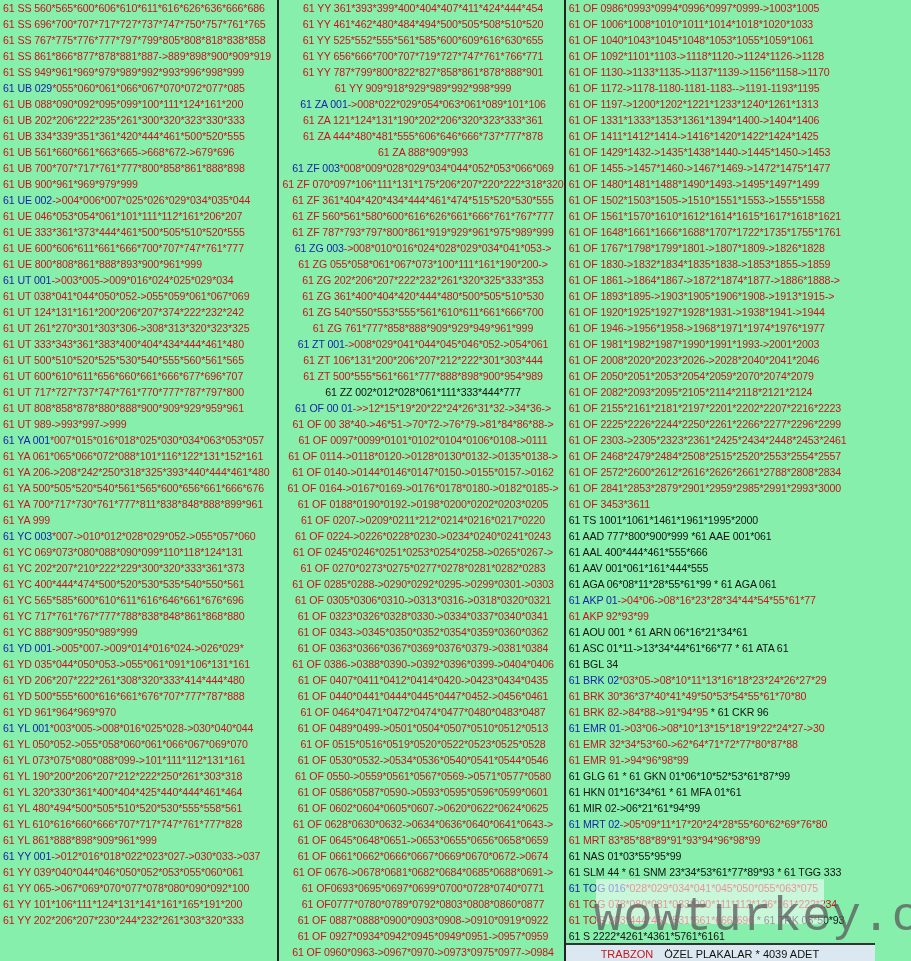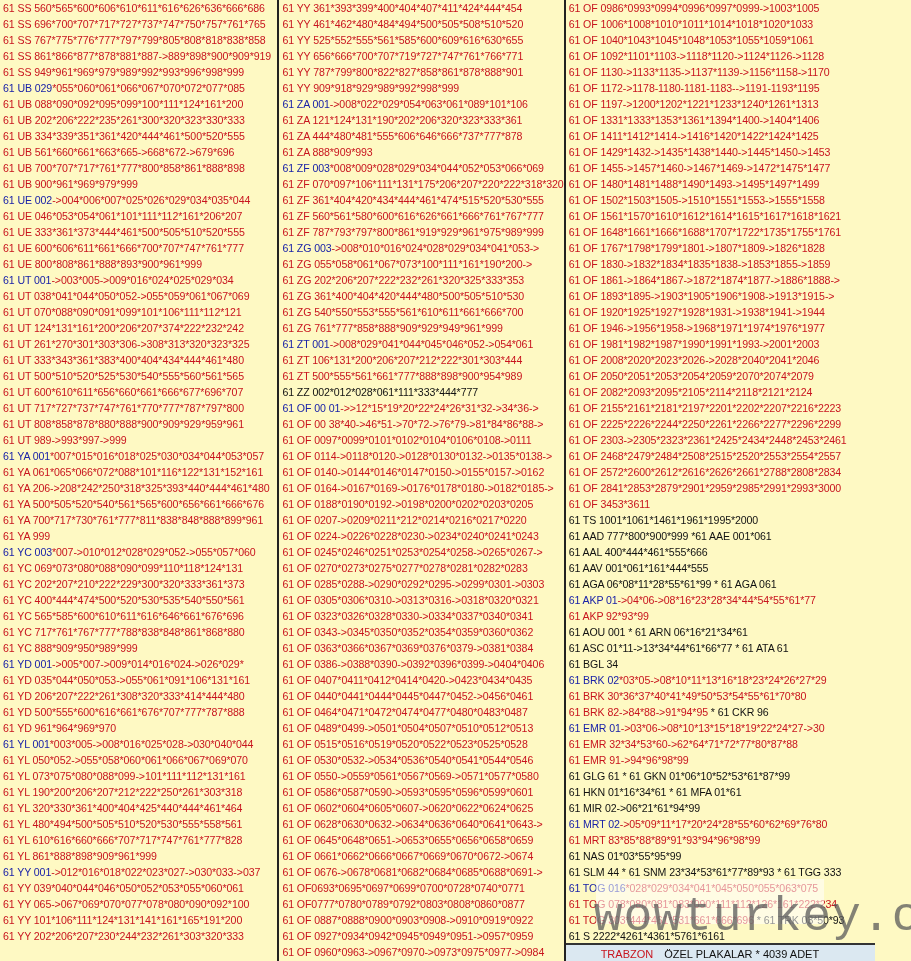--- a/index.html
+++ b/index.html
@@ -1,20 +1,20 @@
 <!DOCTYPE html>
 <html><head>
 <meta charset="utf-8">
 <style>
   html, body { margin:0; padding:0; background:#ffffff; }
   body { width:911px; height:961px; overflow:hidden; position:relative; font-family:"Liberation Sans", sans-serif; }
   .sheet { position:absolute; left:0; top:0; width:911px; height:961px; display:flex; }
-  .col { height:961px; background:#fef9c3; box-sizing:border-box; border-right:2px solid #222; position:relative; }
+  .col { height:961px; background:#86efac; box-sizing:border-box; border-right:2px solid #222; position:relative; }
   .col1 { width:300px; }
-  .col2 { width:302px; }
+  .col2 { width:302px;text-align:center; }
   .col3 { width:371px; border-right:none; }
   .line { height:16px; line-height:16px; font-size:10.6px; white-space:nowrap; overflow:hidden; padding-left:3px; color:#c8141e; letter-spacing:-0.1px; }
   .line.blue-start .pre { color:#1a22a8; }
   .line.black { color:#111111; }
   .wm { position:absolute; left:28px; top:890px; font-size:48px; color:rgba(90,90,90,0.75); font-family:Liberation Mono, monospace; letter-spacing:1px; pointer-events:none; }
   .wmbg { position:absolute; left:30px; top:879px; width:228px; height:45px; background:rgba(255,255,255,0.55); }
   .footer { position:absolute; left:0; bottom:0; width:309px; height:18px; line-height:18px; background:#dbe8f1; border-top:2px solid #333; font-size:11px; padding-left:3px; box-sizing:border-box; white-space:nowrap; }
   .footer .city { color:#c8141e; margin-right:8px;margin-left:32px; }
   .footer .rest { color:#111; }
   .tail-black { color:#111; }
@@ -36,30 +36,29 @@
       <div class="line"><span>61 UB 561*660*661*663*665-&gt;668*672-&gt;679*696</span></div>
       <div class="line"><span>61 UB 700*707*717*761*777*800*858*861*888*898</span></div>
       <div class="line"><span>61 UB 900*961*969*979*999</span></div>
       <div class="line blue-start"><span class="pre">61 UE 002</span><span>-&gt;004*006*007*025*026*029*034*035*044</span></div>
       <div class="line"><span>61 UE 046*053*054*061*101*111*112*161*206*207</span></div>
       <div class="line"><span>61 UE 333*361*373*444*461*500*505*510*520*555</span></div>
       <div class="line"><span>61 UE 600*606*611*661*666*700*707*747*761*777</span></div>
       <div class="line"><span>61 UE 800*808*861*888*893*900*961*999</span></div>
       <div class="line blue-start"><span class="pre">61 UT 001</span><span>-&gt;003*005-&gt;009*016*024*025*029*034</span></div>
       <div class="line"><span>61 UT 038*041*044*050*052-&gt;055*059*061*067*069</span></div>
-      <div class="line"><span>61 UT 070*088*090*091*099*101*106*111*112*121</span></div>
       <div class="line"><span>61 UT 124*131*161*200*206*207*374*222*232*242</span></div>
       <div class="line"><span>61 UT 261*270*301*303*306-&gt;308*313*320*323*325</span></div>
       <div class="line"><span>61 UT 333*343*361*383*400*404*434*444*461*480</span></div>
       <div class="line"><span>61 UT 500*510*520*525*530*540*555*560*561*565</span></div>
       <div class="line"><span>61 UT 600*610*611*656*660*661*666*677*696*707</span></div>
       <div class="line"><span>61 UT 717*727*737*747*761*770*777*787*797*800</span></div>
       <div class="line"><span>61 UT 808*858*878*880*888*900*909*929*959*961</span></div>
       <div class="line"><span>61 UT 989-&gt;993*997-&gt;999</span></div>
-      <div class="line blue-start"><span class="pre">61 YA 001</span><span>*007*015*016*018*025*030*034*044*053*057</span></div>
+      <div class="line blue-start"><span class="pre">61 YA 001</span><span>*007*015*016*018*025*030*034*063*053*057</span></div>
       <div class="line"><span>61 YA 061*065*066*072*088*101*116*122*131*152*161</span></div>
       <div class="line"><span>61 YA 206-&gt;208*242*250*318*325*393*440*444*461*480</span></div>
       <div class="line"><span>61 YA 500*505*520*540*561*565*600*656*661*666*676</span></div>
       <div class="line"><span>61 YA 700*717*730*761*777*811*838*848*888*899*961</span></div>
       <div class="line"><span>61 YA 999</span></div>
       <div class="line blue-start"><span class="pre">61 YC 003</span><span>*007-&gt;010*012*028*029*052-&gt;055*057*060</span></div>
       <div class="line"><span>61 YC 069*073*080*088*090*099*110*118*124*131</span></div>
       <div class="line"><span>61 YC 202*207*210*222*229*300*320*333*361*373</span></div>
       <div class="line"><span>61 YC 400*444*474*500*520*530*535*540*550*561</span></div>
       <div class="line"><span>61 YC 565*585*600*610*611*616*646*661*676*696</span></div>

